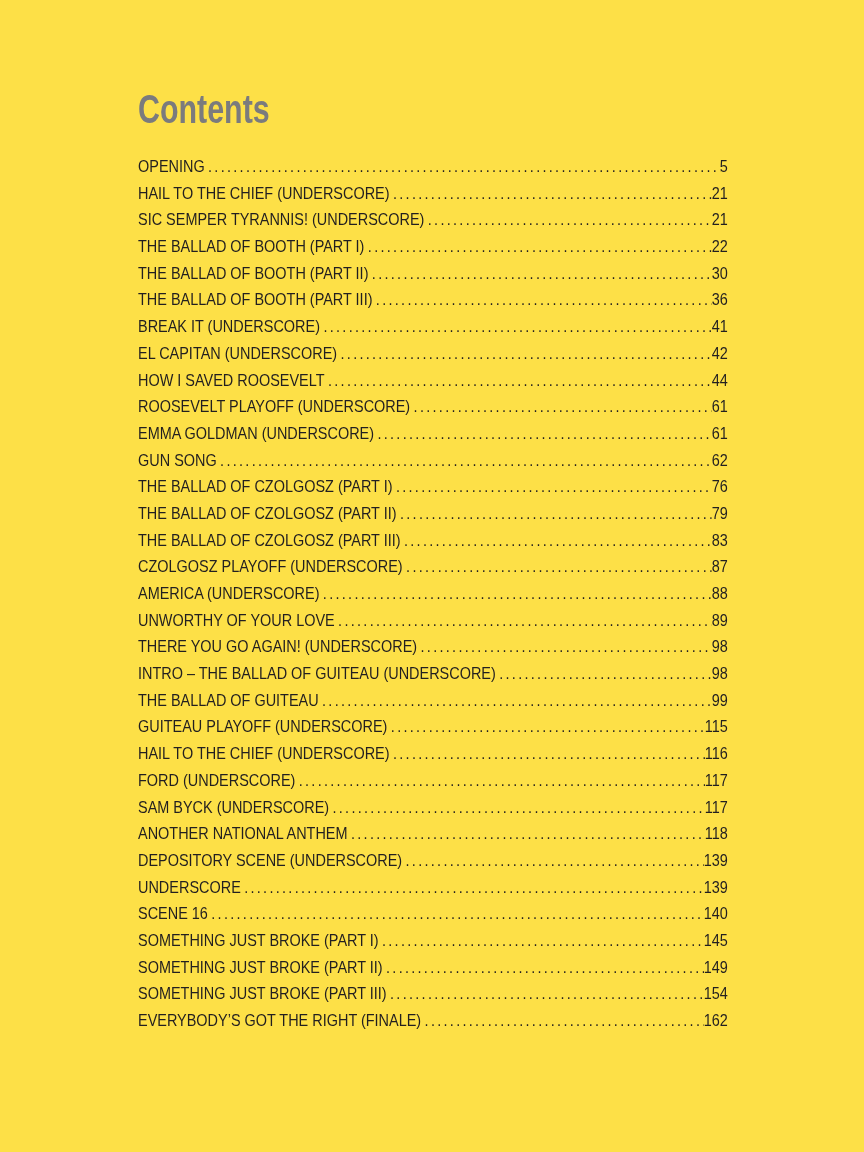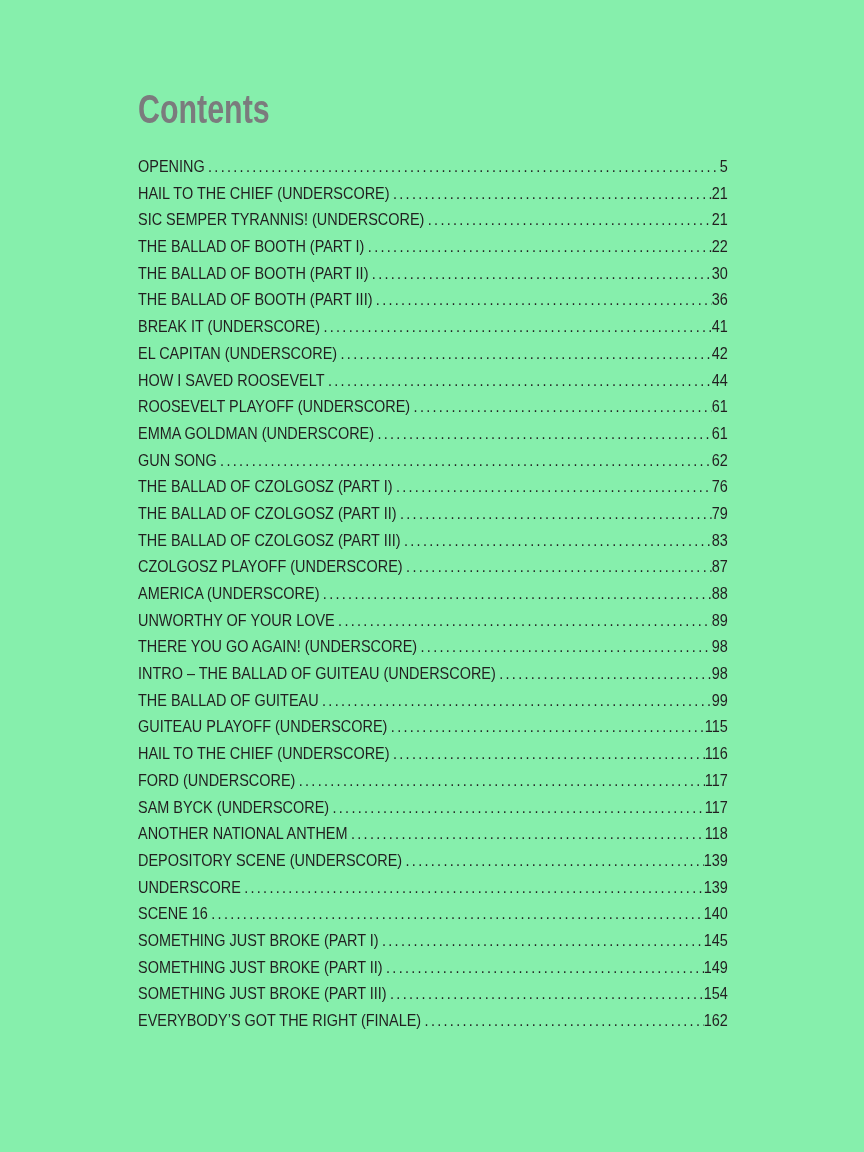--- a/index.html
+++ b/index.html
@@ -11,21 +11,21 @@
     width: 864px;
     height: 1152px;
     position: relative;
     font-family: "Liberation Sans", sans-serif;
     color: #221f20;
     overflow: hidden;
   }
   .page {
     position: absolute;
     inset: 0;
-    background: #86efac;
+    background: #fde047;
   }
   .title {
     position: absolute;
     left: 138px;
     top: 89px;
     margin: 0;
     font-size: 40px;
     line-height: 40px;
     font-weight: bold;
     color: #7b7b7d;

